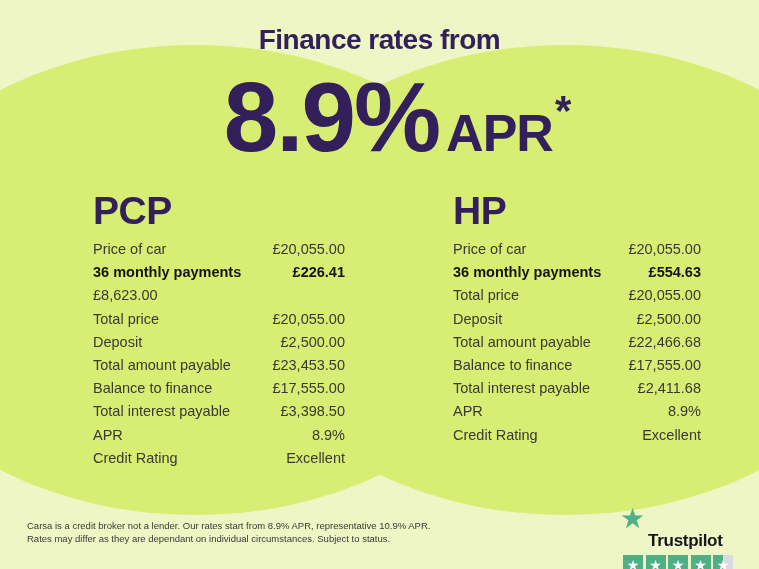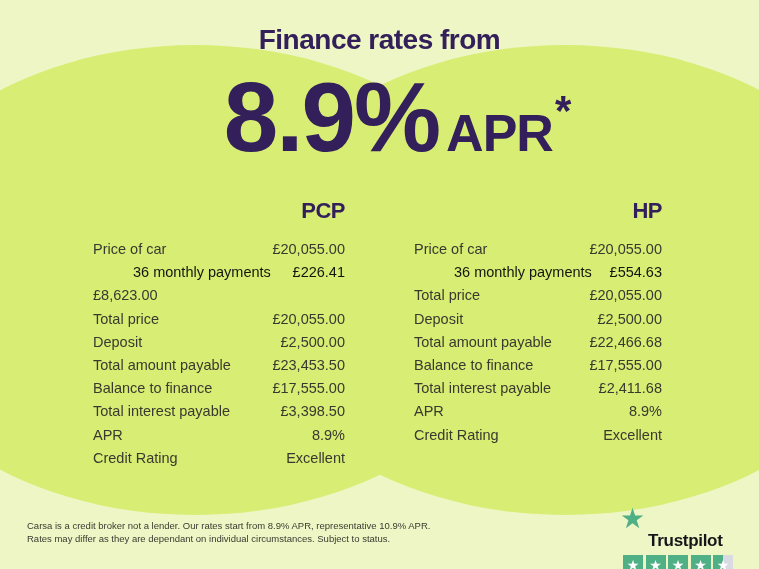--- a/index.html
+++ b/index.html
@@ -26,33 +26,33 @@
     position:absolute;top:68px;left:0;width:759px;
     display:flex;justify-content:center;align-items:baseline;
     transform:translateX(18px);color:var(--purple);
   }
   .rate-value{font-size:98px;font-weight:bold;line-height:98px;letter-spacing:-2px;}
   .rate-suffix{font-size:52px;font-weight:bold;margin-left:7px;letter-spacing:-1px;}
   .rate-asterisk{font-size:42px;font-weight:bold;position:relative;top:-26px;margin-left:2px;}
 
   .fin-table{position:absolute;top:196px;}
   .fin-table.pcp{left:93px;width:252px;}
-  .fin-table.hp{left:414px;width:248px;}
+  .fin-table.hp{left:453px;width:248px;}
   .fin-table h2{
-    text-align:right;font-size:22px;font-weight:bold;color:var(--purple);
+    text-align:left;font-size:39px;font-weight:bold;color:var(--purple);
     line-height:30px;letter-spacing:-0.5px;
   }
   .rows{margin-top:15px;}
   .row{
     display:flex;justify-content:space-between;align-items:baseline;
     height:23.2px;font-size:14.5px;color:var(--text);
   }
   .row .label{text-align:left;}
   .row .value{text-align:center;}
-  .row.em{font-weight:normal;color:var(--strong);margin-left:40px;}
+  .row.em{font-weight:bold;color:var(--strong);}
 
   .disclaimer{
     position:absolute;left:27px;top:519px;width:480px;
     font-size:9.5px;line-height:13px;color:#3b3a31;
   }
 
   .trustpilot{position:absolute;left:620px;top:487px;}
   .tp-logo{display:flex;align-items:center;}
   .tp-star-icon{color:var(--tpgreen);font-size:28px;line-height:28px;margin-right:3px;}
   .tp-word{font-size:17px;font-weight:bold;letter-spacing:-0.3px;color:var(--tpdark);margin-top:44px;}

